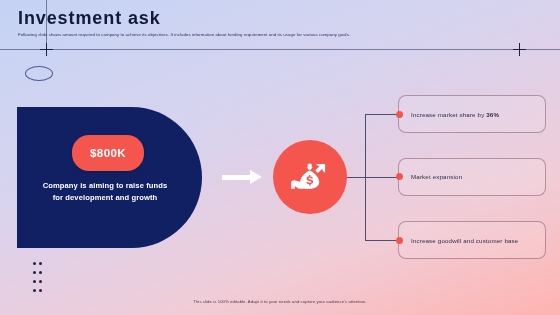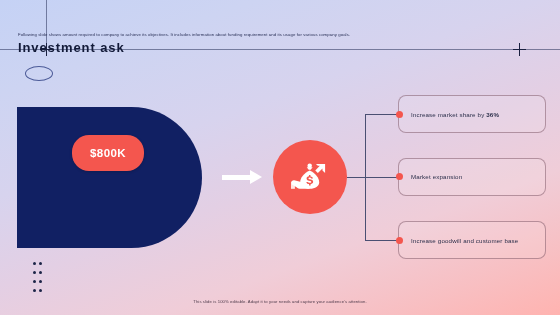--- a/index.html
+++ b/index.html
@@ -39,23 +39,22 @@
     content: ""; position: absolute; background: #1a2040;
   }
   .cross::before { left: 6px; top: 0; width: 1.4px; height: 13px; }
   .cross::after  { left: 0; top: 6px; width: 13px; height: 1.4px; }
   .cross.tl { left: 40px; top: 43px; }
   .cross.tr { left: 513px; top: 43px; }
 
   
   .title {
     position: absolute; left: 18px; top: 8px;
-    font-size: 13px; font-weight: bold; letter-spacing: .9px;
+    font-size: 18px; font-weight: bold; letter-spacing: .9px;
     color: #121a38;
-    margin-top: 32px;
   }
   .subtitle {
     position: absolute; left: 18px; top: 31px; width: 500px;
     font-size: 4.3px; line-height: 7px; letter-spacing: .08px;
     color: #2a3157; white-space: nowrap;
   }
 
   
   .ellipse {
     position: absolute; left: 25px; top: 66px;
@@ -185,20 +184,24 @@
       <i></i>
       <i></i>
       <i></i>
       <i></i>
       <i></i>
       <i></i>
   </div>
 
   <div class="navy-panel"></div>
   <div class="amount-badge">$800K</div>
+  <div class="panel-caption">
+    <span>Company is aiming to raise funds</span><br>
+    <span>for development and growth</span>
+  </div>
 
   <div class="arrow">
     <div class="shaft"></div>
     <div class="head"></div>
   </div>
 
   <div class="icon-circle">
     <svg viewBox="0 0 64 64" xmlns="http://www.w3.org/2000/svg" aria-hidden="true">
       <g fill="#ffffff">
 

